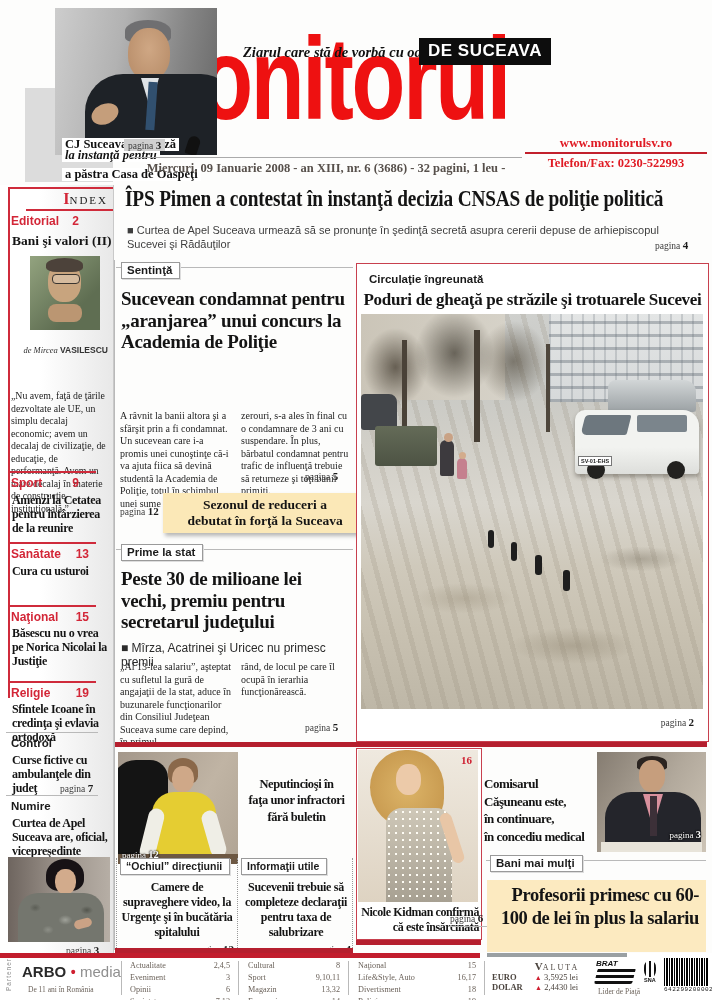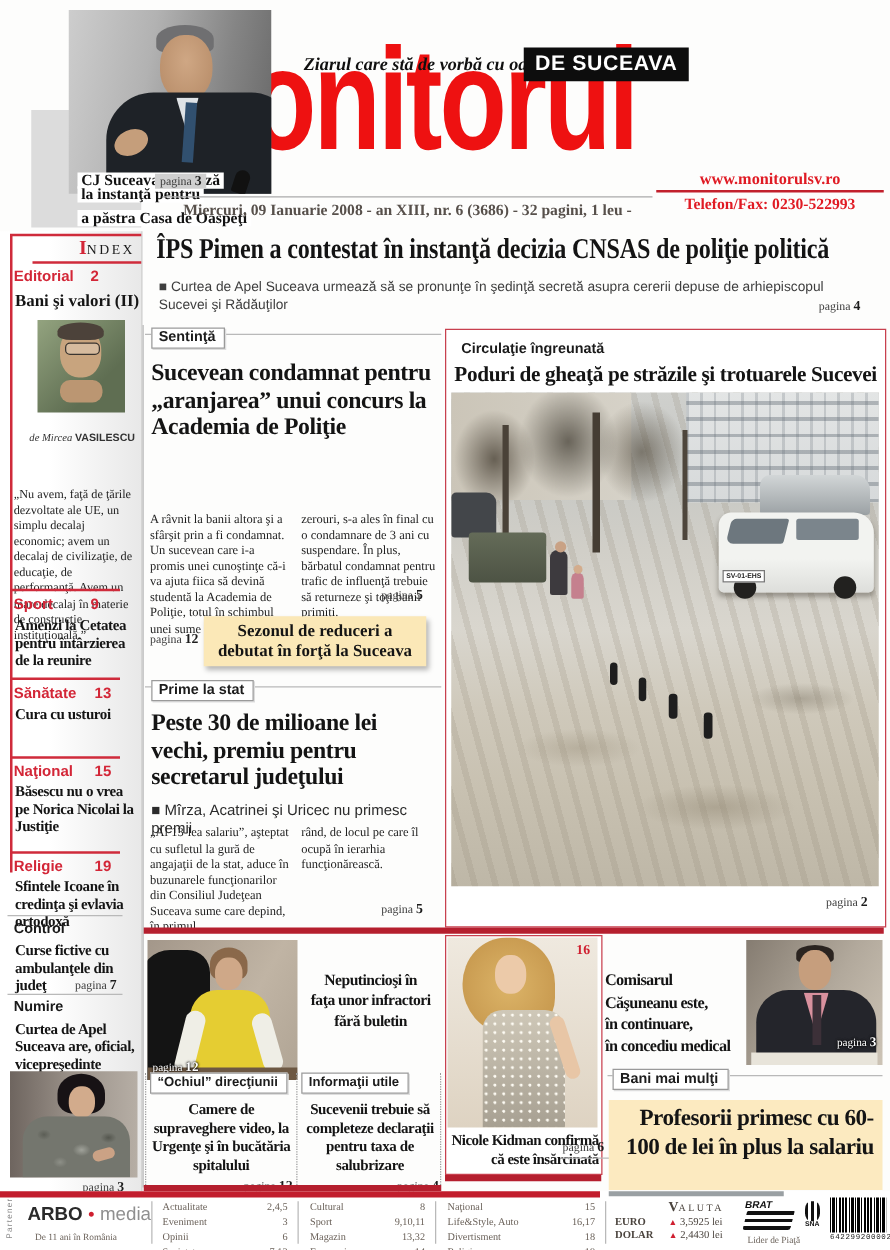--- a/index.html
+++ b/index.html
@@ -46,21 +46,21 @@
       <div class="abs" style="left:70px;top:12px;width:46px;height:22px;background:#6f6f71;border-radius:50% 50% 20% 20%;"></div>
       <div class="abs" style="left:73px;top:20px;width:42px;height:52px;background:radial-gradient(ellipse at 50% 40%,#cfa784,#b58a66);border-radius:46%;"></div>
       <div class="abs" style="left:30px;top:66px;width:150px;height:85px;background:#1e2227;border-radius:38px 34px 0 0;"></div>
       <div class="abs" style="left:86px;top:70px;width:18px;height:30px;background:#dfe3e6;clip-path:polygon(0 0,100% 0,50% 100%);"></div>
       <div class="abs" style="left:92px;top:74px;width:9px;height:48px;background:#31506f;transform:rotate(4deg);"></div>
       <div class="abs" style="left:36px;top:96px;width:28px;height:20px;background:#c59e7b;border-radius:50%;transform:rotate(-24deg);"></div>
       <div class="abs" style="left:132px;top:128px;width:12px;height:19px;background:#111;border-radius:6px 6px 2px 2px;transform:rotate(18deg);"></div>
     </div>
 
     <div class="abs caption-strip" style="left:62px;top:138px;">CJ Suceava apelează</div>
-    <div class="abs caption-strip" style="left:62px;top:149px;">la instanţă pentru</div>
+    <div class="abs caption-strip" style="left:62px;top:149px;font-style:italic;">la instanţă pentru</div>
     <div class="abs caption-strip" style="left:62px;top:168px;">a păstra Casa de Oaspeţi</div>
     <div class="abs pg" style="left:124px;top:139px;background:#cfcfcf;padding:0 4px;">
       <span>pagina</span> <b>3</b>
     </div>
 
     <div class="abs serif" style="left:525px;top:135px;width:182px;text-align:center;font-weight:bold;font-size:13px;color:#e01b24;">www.monitorulsv.ro</div>
     <div class="abs" style="left:525px;top:152px;width:182px;height:2px;background:#c2202c;"></div>
     <div class="abs serif" style="left:525px;top:156px;width:182px;text-align:center;font-weight:bold;font-size:12.5px;color:#e01b24;">Telefon/Fax: 0230-522993</div>
 
     <div class="abs serif" style="left:130px;top:157px;width:392px;text-align:center;font-weight:bold;font-size:12.5px;color:#57504b;border-top:1px solid #aaa;padding-top:3px;">Miercuri, 09 Ianuarie 2008 - an XIII, nr. 6 (3686) - 32 pagini, 1 leu -</div>
@@ -155,21 +155,21 @@
   <div class="abs hl" style="left:121px;top:288px;width:232px;font-size:19px;line-height:1.14;letter-spacing:-.3px;">Sucevean condamnat pentru „aranjarea” unui concurs la Academia de Poliţie</div>
   <div class="abs serif" style="left:120px;top:410px;width:112px;font-size:10px;line-height:1.25;color:#1d1d1d;">A râvnit la banii altora şi a sfârşit prin a fi condamnat. Un sucevean care i-a promis unei cunoştinţe că-i va ajuta fiica să devină studentă la Academia de Poliţie, totul în schimbul unei sume în euro cu patru</div>
   <div class="abs serif" style="left:241px;top:410px;width:110px;font-size:10px;line-height:1.25;color:#1d1d1d;">zerouri, s-a ales în final cu o condamnare de 3 ani cu suspendare. În plus, bărbatul condamnat pentru trafic de influenţă trebuie să returneze şi toţi banii primiţi.</div>
   <div class="abs pg" style="left:305px;top:470px;">
     <span>pagina</span> <b>5</b>
   </div>
 
   <div class="abs pg" style="left:120px;top:505px;">
     <span>pagina</span> <b>12</b>
   </div>
-  <div class="abs yellowbox hl" style="left:163px;top:493px;width:168px;padding:4px 5px;font-size:13.5px;text-align:center;line-height:1.18;">Sezonul de reduceri a debutat în forţă la Suceava</div>
+  <div class="abs yellowbox hl" style="left:163px;top:493px;width:168px;padding:4px 18px;font-size:13.5px;text-align:center;line-height:1.18;">Sezonul de reduceri a debutat în forţă la Suceava</div>
 
   <div class="abs rule-gray" style="left:116px;top:549px;width:237px;height:1px;"></div>
   <div class="abs kicker" style="left:121px;top:544px;">Prime la stat</div>
   <div class="abs hl" style="left:121px;top:568px;width:228px;font-size:19px;line-height:1.14;letter-spacing:-.3px;">Peste 30 de milioane lei vechi, premiu pentru secretarul judeţului</div>
   <div class="abs sans" style="left:121px;top:641px;width:226px;font-size:12px;color:#2b2b2b;">■ Mîrza, Acatrinei şi Uricec nu primesc premii</div>
   <div class="abs serif" style="left:120px;top:661px;width:112px;font-size:10px;line-height:1.25;color:#1d1d1d;">„Al 13-lea salariu”, aşteptat cu sufletul la gură de angajaţii de la stat, aduce în buzunarele funcţionarilor din Consiliul Judeţean Suceava sume care depind, în primul</div>
   <div class="abs serif" style="left:241px;top:661px;width:110px;font-size:10px;line-height:1.25;color:#1d1d1d;">
     <div>rând, de locul pe care îl ocupă în ierarhia funcţionărească.</div>
   </div>
   <div class="abs pg" style="left:305px;top:721px;">

